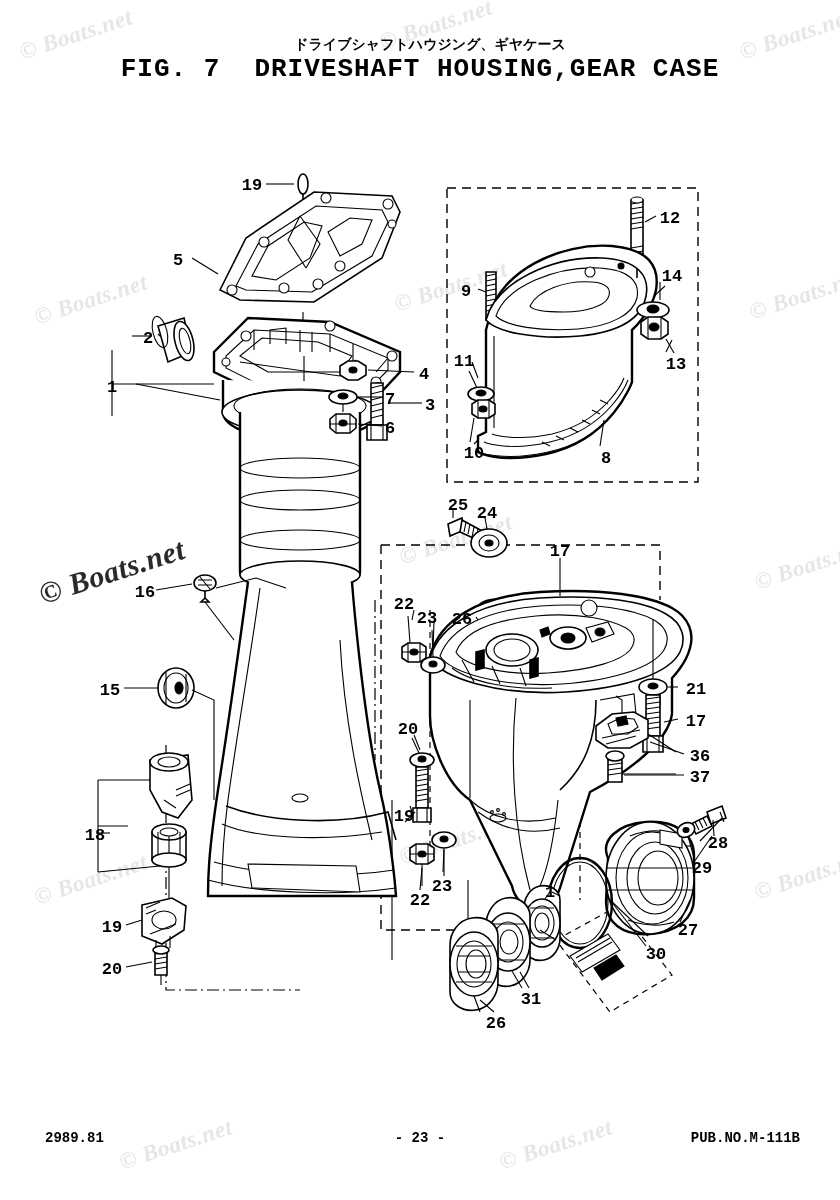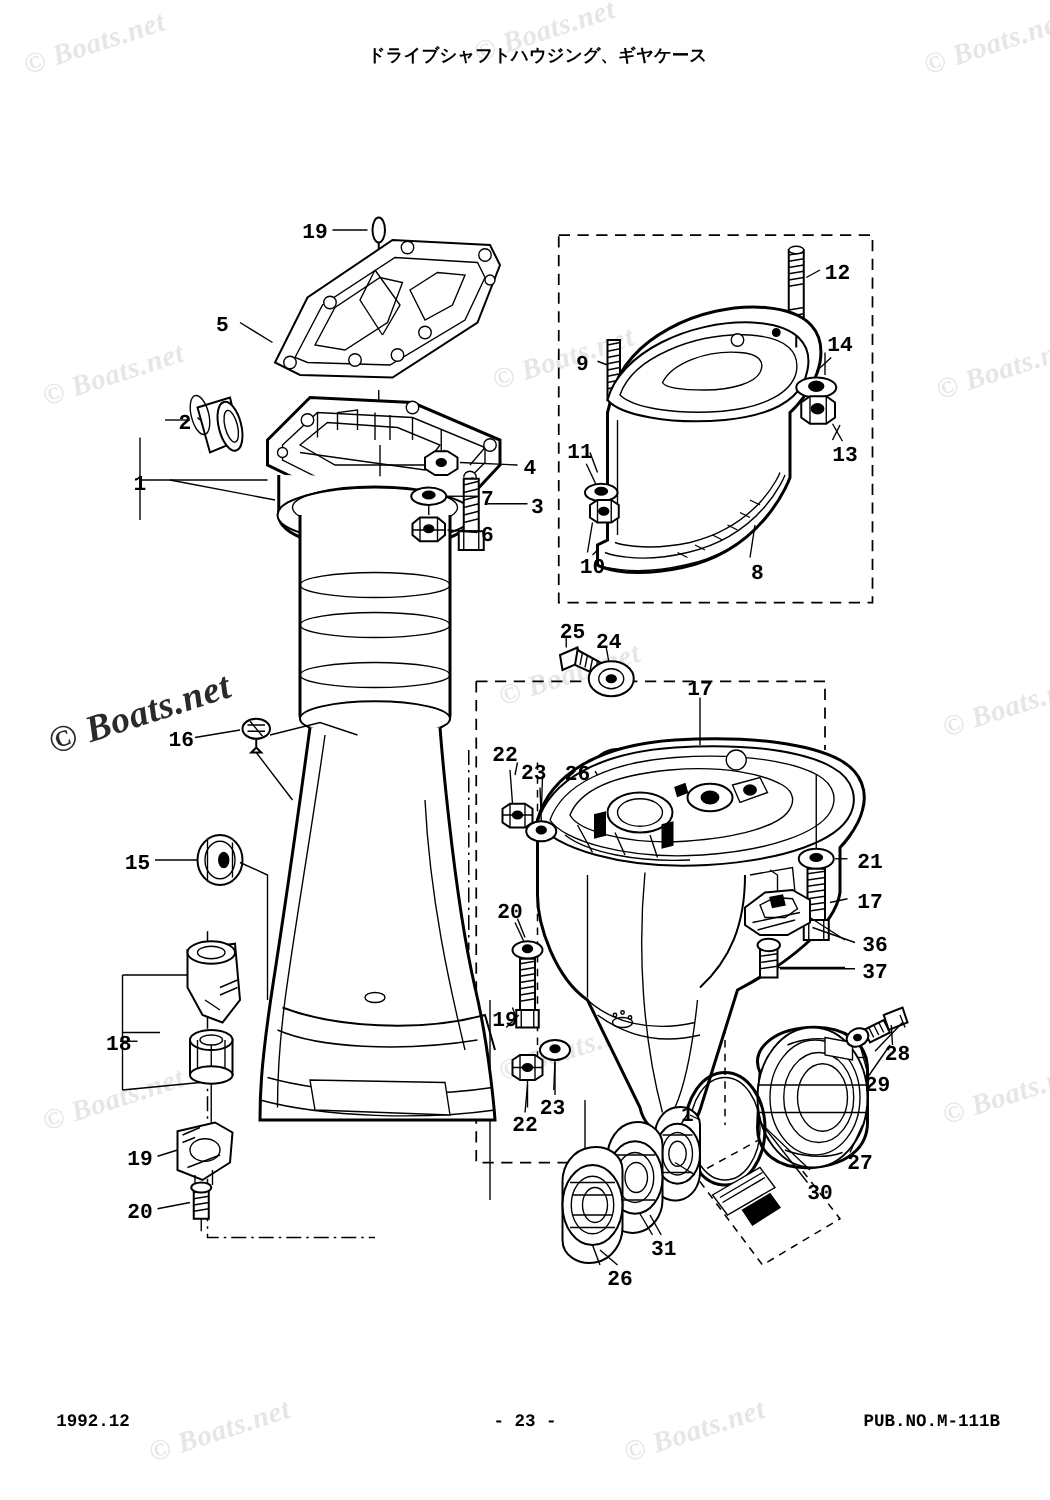--- a/index.html
+++ b/index.html
@@ -81,20 +81,23 @@
     <div class="wm big" style="left:755px; top:570px;">© Boats.net</div>
     <div class="wm big" style="left:35px;  top:885px;">© Boats.net</div>
     <div class="wm big" style="left:400px; top:845px;">© Boats.net</div>
     <div class="wm big" style="left:755px; top:880px;">© Boats.net</div>
     <div class="wm big" style="left:120px; top:1150px;">© Boats.net</div>
     <div class="wm big" style="left:500px; top:1150px;">© Boats.net</div>
     <div class="wm dark" style="left:40px; top:578px;">© Boats.net</div>
   </div>
 
   <div class="kana">ドライブシャフトハウジング、ギヤケース</div>
+  <div class="fig-title">
+    <span class="figno">FIG. 7</span><span>DRIVESHAFT HOUSING,GEAR CASE</span>
+  </div>
 
   <svg id="art" viewBox="0 0 840 1200">
 
     <g>
       <path class="ln dash" d="M447 188 L698 188 L698 482 L447 482 Z"></path>
     </g>
     <g>
       <path class="ln dash" d="M381 545 L660 545 L660 600"></path>
       <path class="ln dash" d="M381 545 L381 930 L520 930"></path>
     </g>
@@ -581,18 +584,18 @@
       <text x="702" y="873" text-anchor="middle">29</text>
       <text x="688" y="935" text-anchor="middle">27</text>
       <text x="550" y="897" text-anchor="middle">1</text>
       <text x="656" y="959" text-anchor="middle">30</text>
       <text x="531" y="1004" text-anchor="middle">31</text>
       <text x="496" y="1028" text-anchor="middle">26</text>
     </g>
   </svg>
 
   <div class="footer">
-    <span class="f-date">1992.12</span>
+    <span class="f-date">2989.81</span>
     <span class="f-page">- 23 -</span>
     <span class="f-pub">PUB.NO.M-111B</span>
   </div>
 
 </div>
 
 </body></html>

